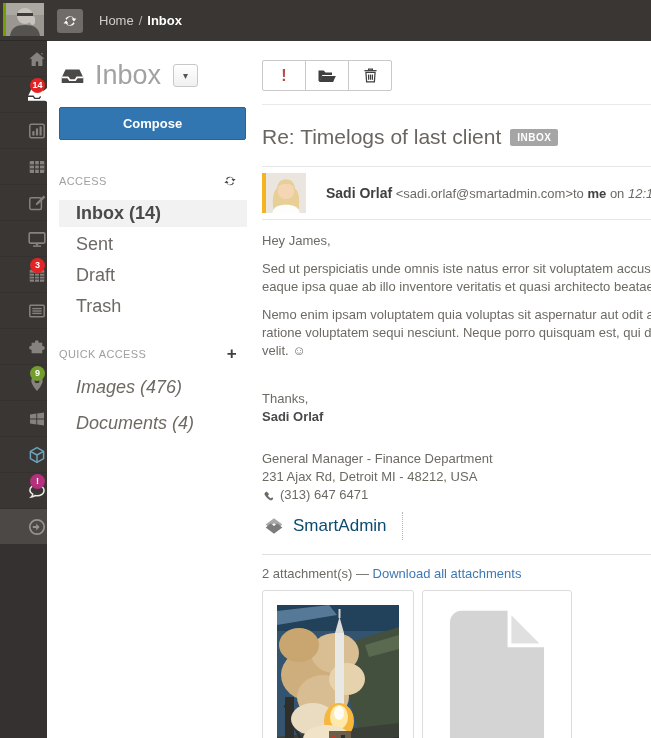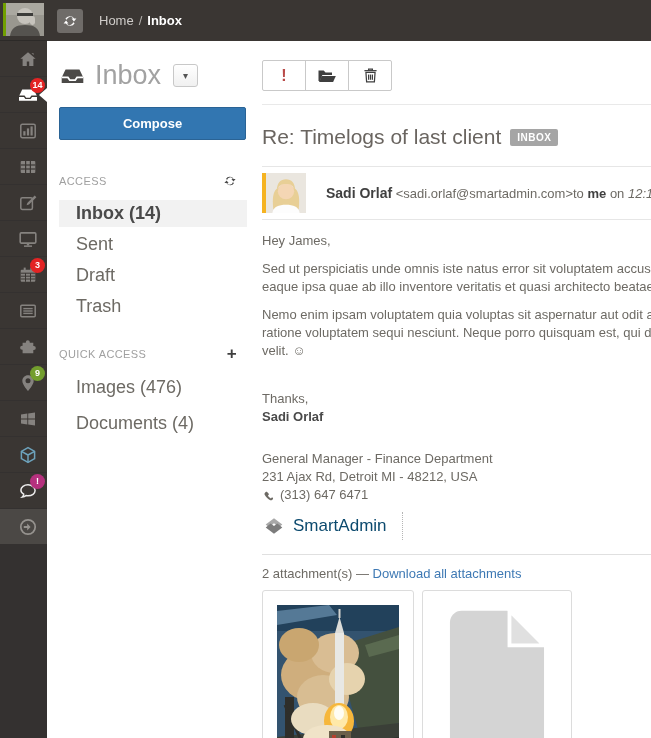--- a/index.html
+++ b/index.html
@@ -1,21 +1,21 @@
 <!DOCTYPE html>
 <html><head>
 <meta charset="utf-8">
 <style>
   html,body{margin:0;padding:0;}
   body{width:651px;height:738px;overflow:hidden;background:#fff;
        font-family:"Liberation Sans",sans-serif;position:relative;}
   .rail{position:absolute;left:0;top:0;width:47px;height:738px;background:#343130;z-index:3;}
   .rail-avatar{height:41px;background:#3a3633;border-bottom:1px solid #2c2a28;padding:3px 0 3px 3px;box-sizing:border-box;}
   .rail-avatar .ph{width:38px;height:33px;border-left:3px solid #71a000;overflow:hidden;display:block;}
-  .cell{position:relative;height:35px;margin-bottom:1px;background:#3a3633;display:flex;align-items:center;justify-content:flex-start;color:#85827f;cursor:pointer;padding-left:18px;}
+  .cell{position:relative;height:35px;margin-bottom:1px;background:#3a3633;display:flex;align-items:center;justify-content:flex-end;color:#85827f;cursor:pointer;padding-left:18px;}
   .cell.active{color:#fff;}
   .cell.minify{background:#4b4845;}
   .badge{position:absolute;top:1px;right:2px;min-width:15px;height:15px;border-radius:8px;
          font-size:9px;font-weight:bold;line-height:15px;color:#fff;text-align:center;padding:0 2px;box-sizing:border-box;}
   .badge.red{background:#e32424;}
   .badge.green{background:#739e2e;}
   .badge.pink{background:#b5317e;}
   .arrow{position:absolute;right:0;top:50%;margin-top:-7px;width:0;height:0;
          border-top:7px solid transparent;border-bottom:7px solid transparent;border-right:8px solid #fff;}
   .topbar{position:absolute;left:47px;top:0;width:604px;height:41px;background:#3a3633;display:flex;align-items:center;}
@@ -35,21 +35,21 @@
   .compose{display:block;margin-top:16px;width:187px;height:33px;background:#3276b1;color:#ffffff;
            border:1px solid #2a6395;border-radius:2px;font-weight:bold;font-size:13px;cursor:pointer;font-family:inherit;}
   .list-head{margin-top:34px;display:flex;align-items:center;justify-content:space-between;padding-right:10px;
              font-size:11px;color:#a0a0a0;letter-spacing:.4px;}
   .list-head .hd-ic{cursor:pointer;display:flex;}
   .list-head .plus{font-size:17px;font-weight:bold;color:#3f3f3f;cursor:pointer;line-height:12px;}
   .f-list{margin-top:12px;}
   .f-item{height:27px;line-height:27px;padding-left:17px;font-size:18px;color:#6d6a64;margin-bottom:4px;cursor:pointer;}
   .f-item.active{background:#f2f2f2;color:#4a4a4a;font-weight:bold;}
   .q-list{margin-top:14px;}
-  .q-list .f-item{margin-bottom:9px;}
+  .q-list .f-item{margin-bottom:9px;font-style:italic;}
   
   .mail-view{position:absolute;left:215px;top:0;width:560px;}
   .toolbar{margin-top:19px;display:flex;}
   .tb-btn{width:44px;height:31px;background:#fff;border:1px solid #c9c9c9;display:flex;align-items:center;justify-content:center;cursor:pointer;margin-left:-1px;padding:0;}
   .tb-btn:first-child{margin-left:0;border-radius:2px 0 0 2px;}
   .tb-btn:last-child{border-radius:0 2px 2px 0;}
   .tb-excl{color:#b94a48;font-weight:bold;font-size:16px;}
   .hr{border:none;border-top:1px solid #e9e9e9;margin:13px 0 0 0;width:560px;}
   .subject-row{margin-top:20px;display:flex;align-items:center;}
   .subject{font-size:21px;color:#6a6560;font-weight:normal;margin:0;}

